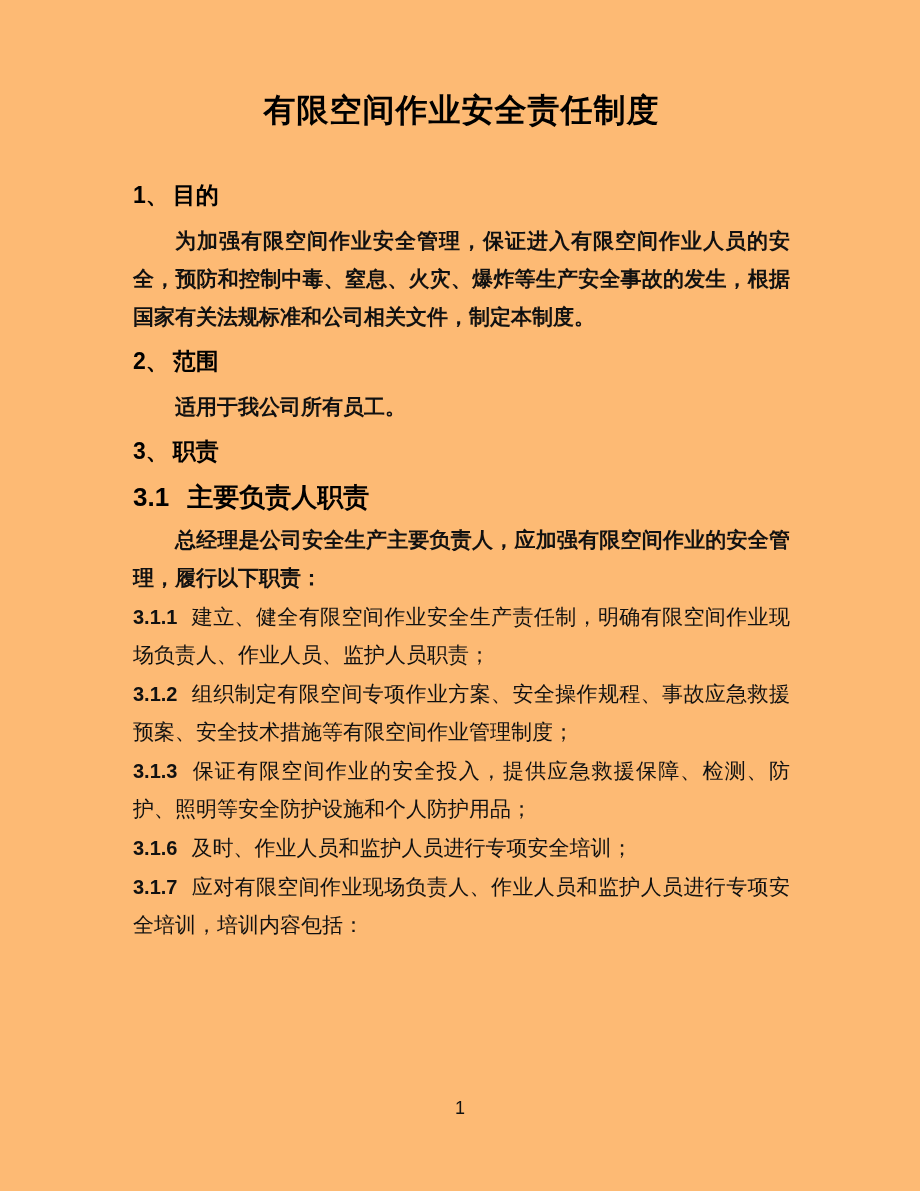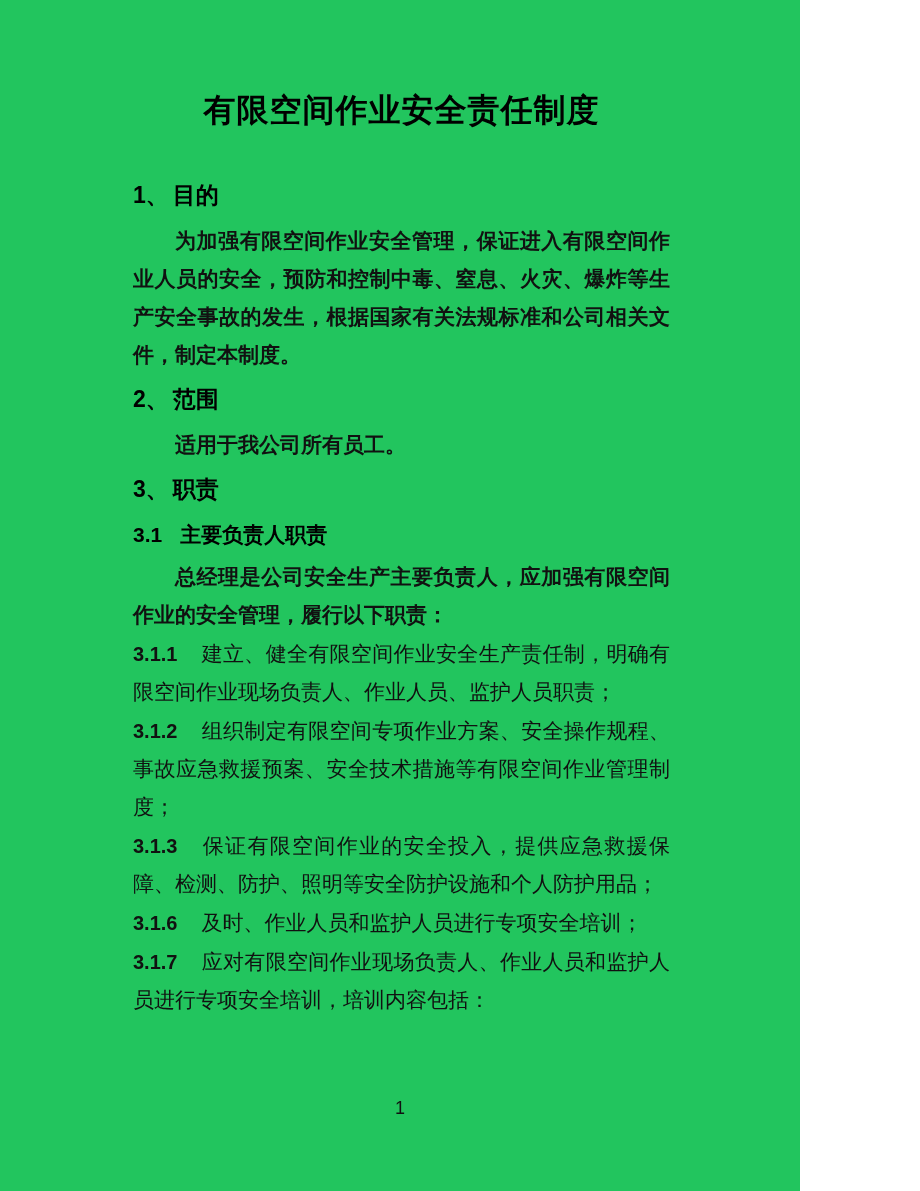--- a/index.html
+++ b/index.html
@@ -1,20 +1,20 @@
 <!DOCTYPE html>
 <html lang="zh"><head>
 <meta charset="utf-8">
 <style>
   html, body { margin: 0; padding: 0; background: #ffffff; }
   .page {
     position: relative;
-    width: 800px;
+    width: 920px;
     height: 1191px;
-    background: #22c55e;
+    background: #fdba74;
     overflow: hidden;
     font-family: "Liberation Serif", serif;
     color: #111111;
   }
   .content {
     padding: 88px 130px 0 133px;
   }
   .doc-title {
     text-align: center;
     font-size: 32px;
@@ -36,21 +36,21 @@
     font-family: "Liberation Sans", sans-serif;
     font-weight: bold;
     margin-right: 4px;
   }
   .h1 .txt {
     font-family: Liberation Mono, monospace;
     font-weight: bold;
     margin-top: 6px;
   }
   .h2 {
-    font-size: 21px;
+    font-size: 26px;
     font-weight: bold;
     line-height: 38px;
     margin: 4px 0 4px 0;
     color: #000000;
   }
   .h2 .num {
     font-family: "Liberation Sans", sans-serif;
     font-weight: bold;
     margin-right: 18px;
   }
@@ -70,21 +70,21 @@
     font-size: 21px;
     line-height: 38px;
     margin: 0 0 1px 0;
     text-align: justify;
     text-indent: 0;
   }
   .clause .num {
     font-family: "Liberation Sans", sans-serif;
     font-weight: bold;
     font-size: 20px;
-    margin-right: 24px;
+    margin-right: 14px;
   }
   .page-footer {
     position: absolute;
     left: 0;
     right: 0;
     bottom: 72px;
     text-align: center;
     font-size: 18px;
     color: #111111;
     font-family: "Liberation Sans", sans-serif;

